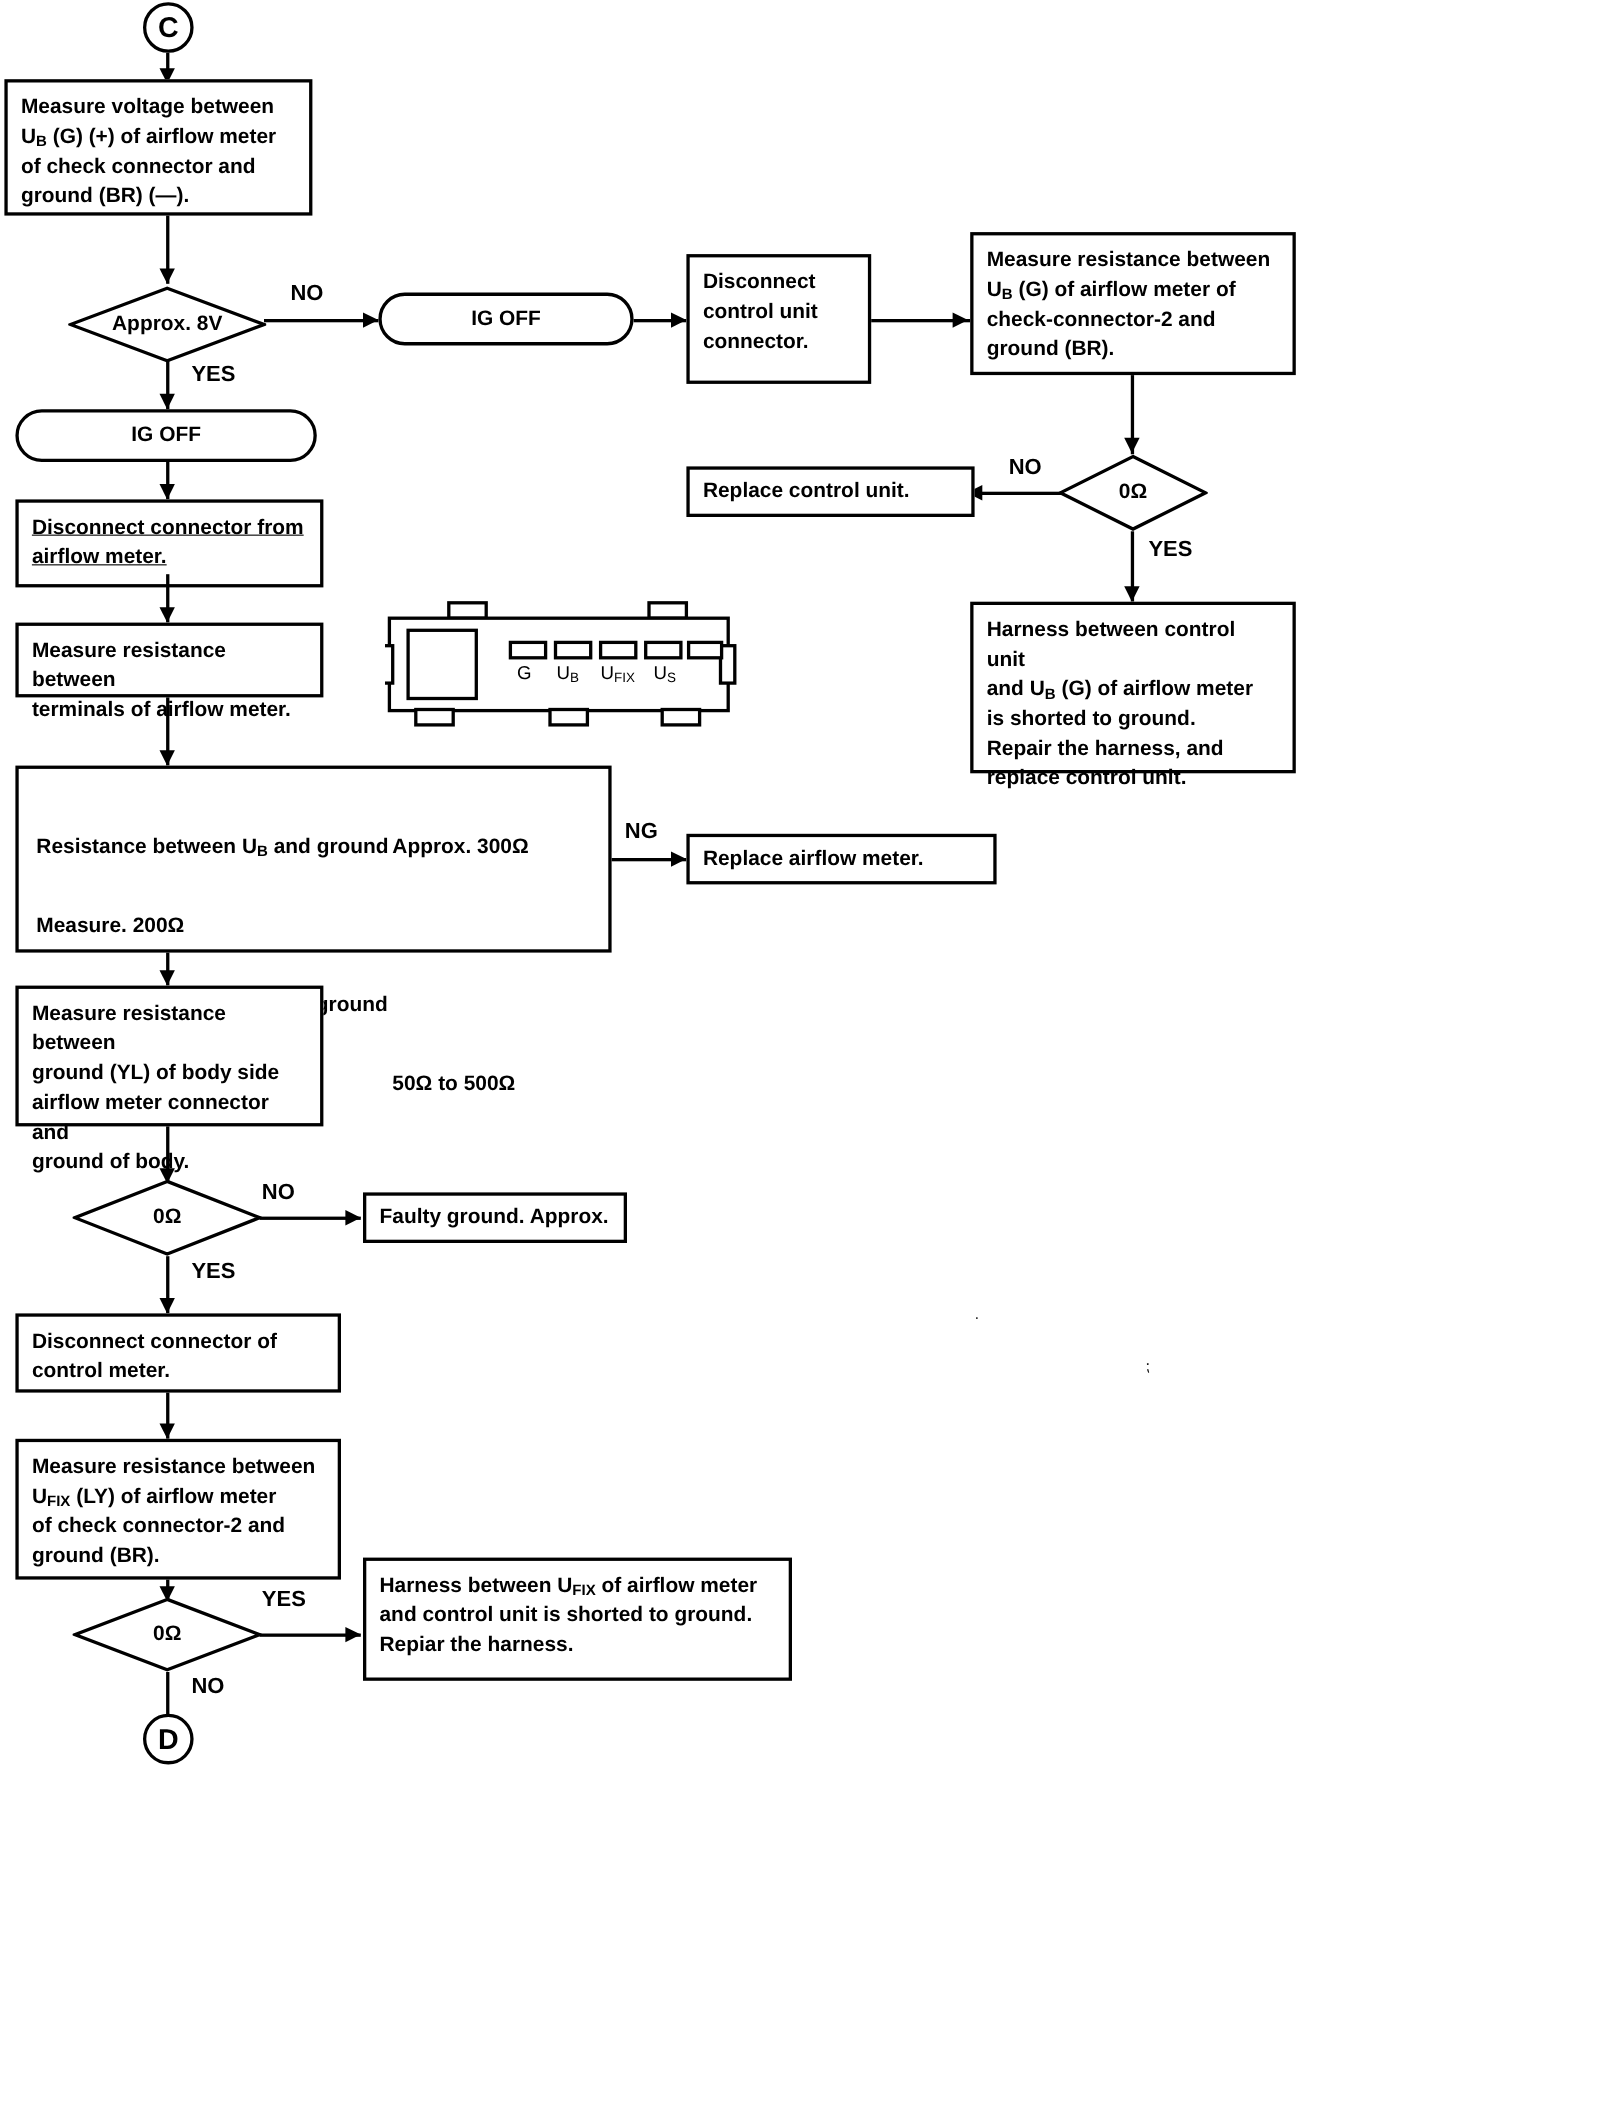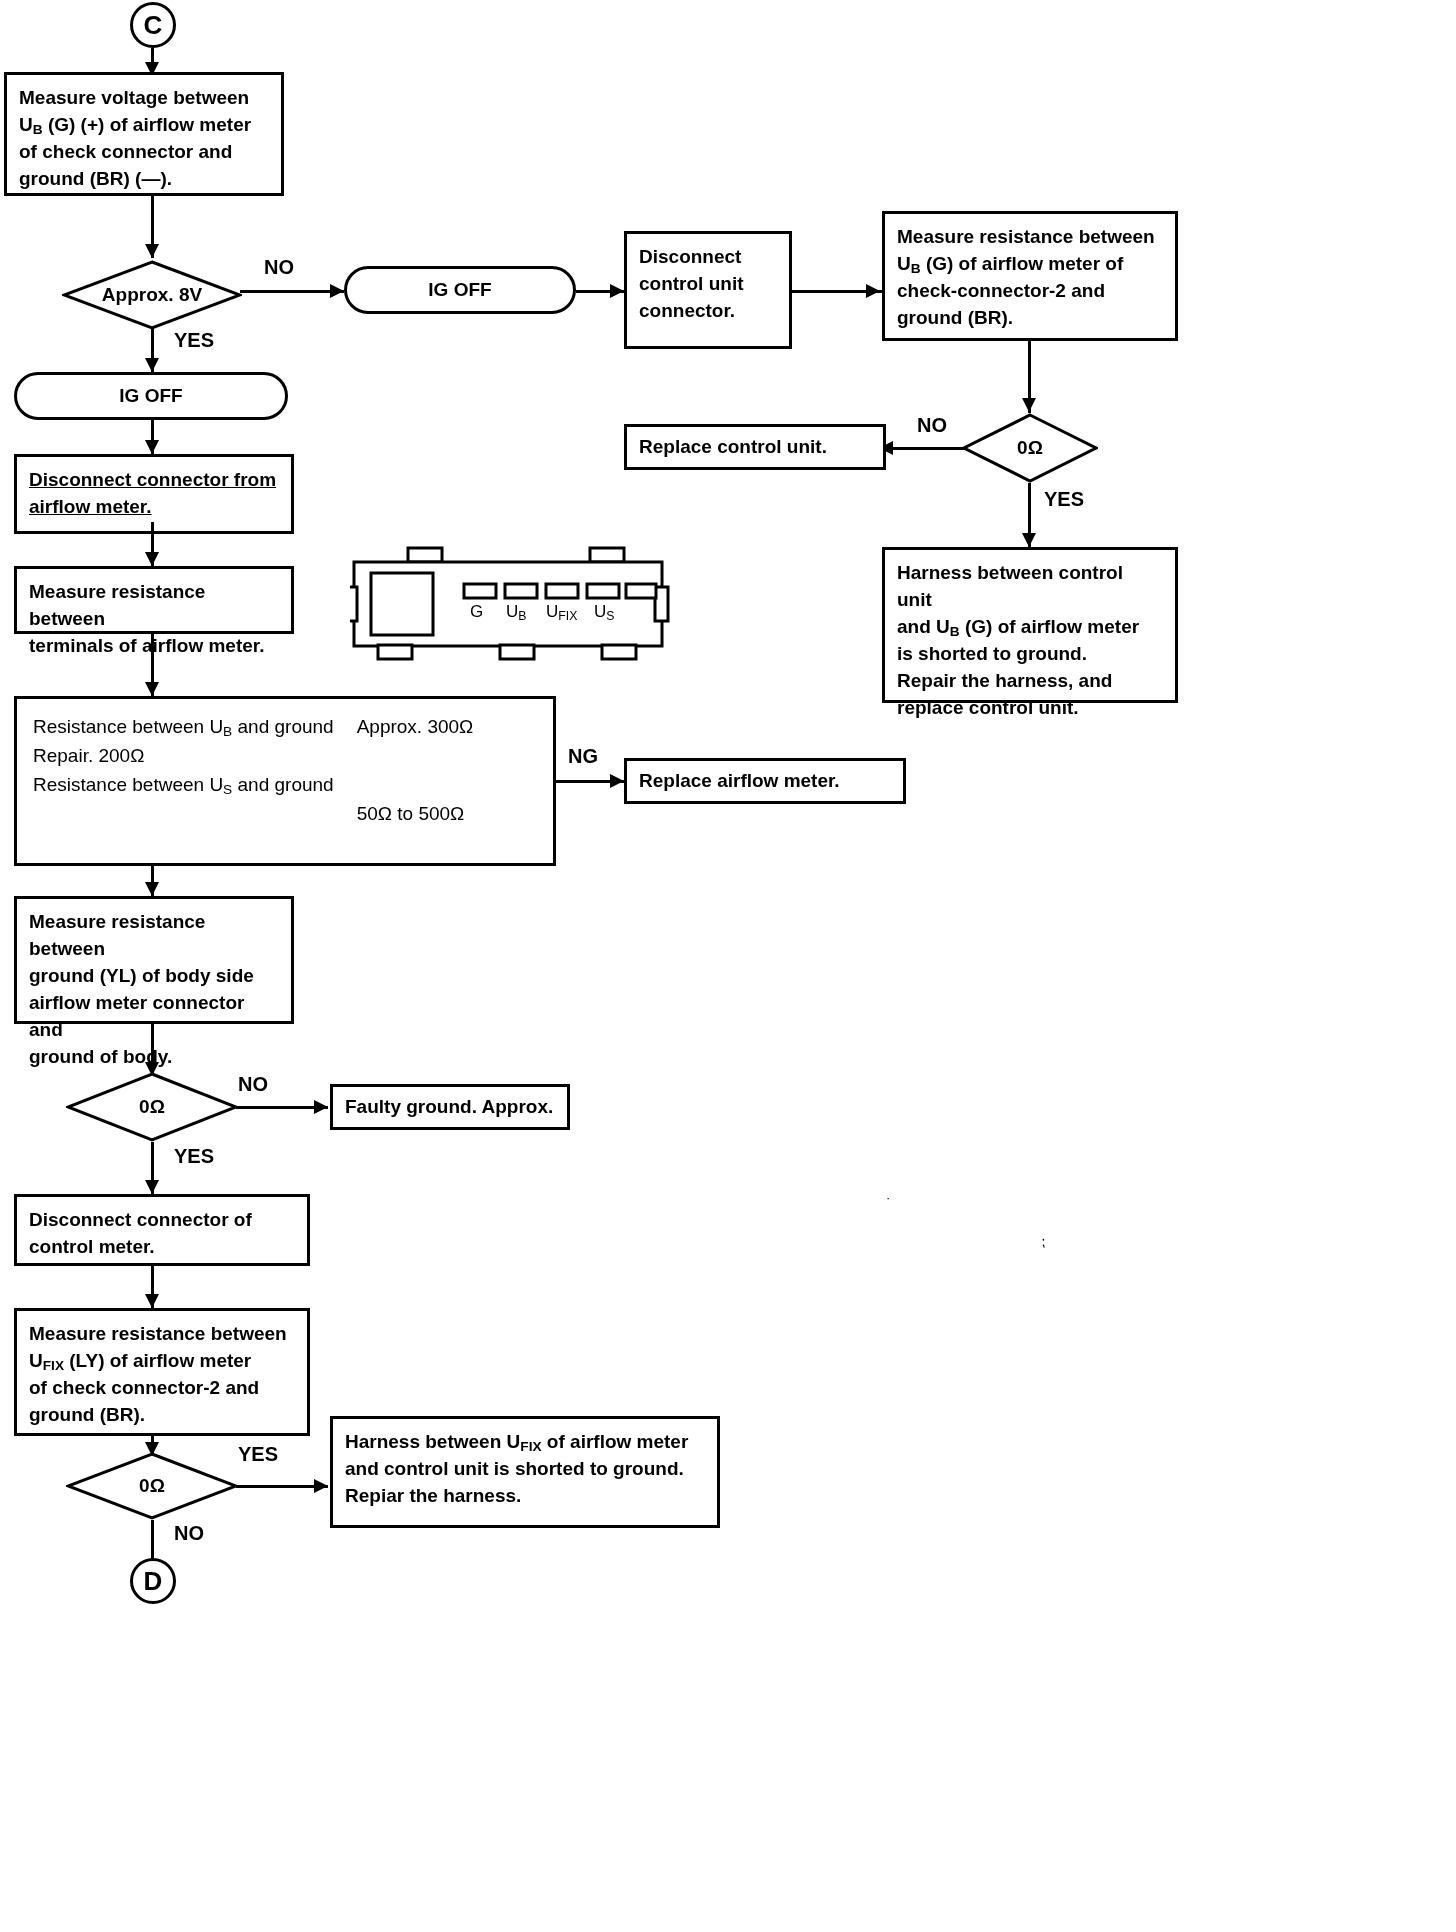--- a/index.html
+++ b/index.html
@@ -104,23 +104,24 @@
   
   .spec-box {
     position: absolute;
     box-sizing: border-box;
     border: 3px solid #000;
     background: #fff;
     padding: 14px 14px 14px 16px;
   }
   .spec-row {
     display: flex;
-    font-weight: normal;
+    font-weight: bold;
     font-size: 19px;
     line-height: 1.52;
+    margin-top: 43px;
   }
   .spec-left { width: 355px; }
   .spec-right { width: 200px; }
   
   .connector {
     position: absolute;
   }
   .connector svg { display: block; }
   .term-label {
     position: absolute;
@@ -251,21 +252,21 @@
     <span class="term-label" style="left: 196px; top: 57px; white-space: normal;">U<sub>FIX</sub></span>
     <span class="term-label" style="left: 244px; top: 57px; white-space: normal;">U<sub>S</sub></span>
   </div>
 
   <div class="spec-box" style="left:14px; top:696px; width:542px; height:170px;">
     <div class="spec-row">
       <div class="spec-left" style="white-space: normal;">Resistance between U<sub>B</sub> and ground</div>
       <div class="spec-right">Approx. 300Ω</div>
     </div>
     <div class="spec-row">
-      <div class="spec-right">Repair. 200Ω</div>
+      <div class="spec-right">Measure. 200Ω</div>
     </div>
     <div class="spec-row">
       <div class="spec-left" style="white-space: normal;">Resistance between U<sub>S</sub> and ground</div>
       <div class="spec-right"></div>
     </div>
     <div class="spec-row">
       <div class="spec-left"></div>
       <div class="spec-right">50Ω to 500Ω</div>
     </div>
   </div>

